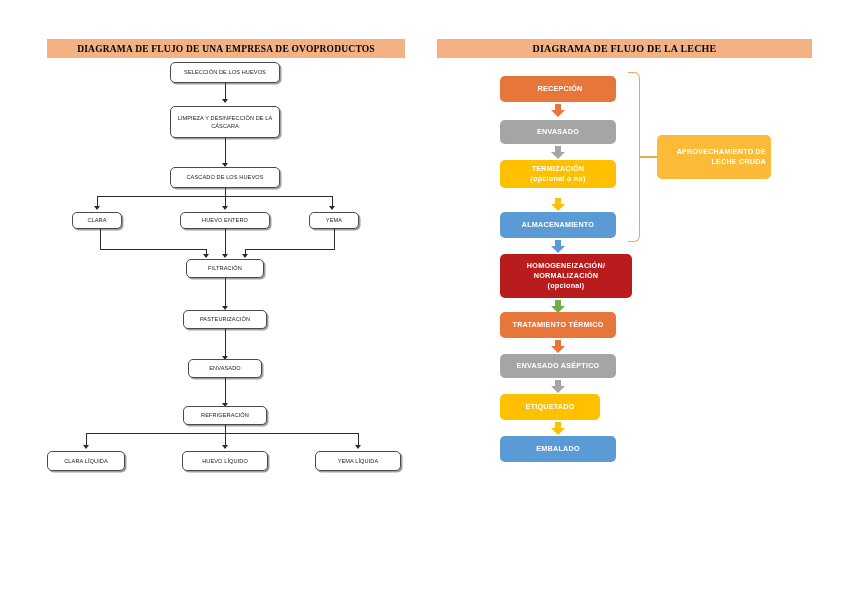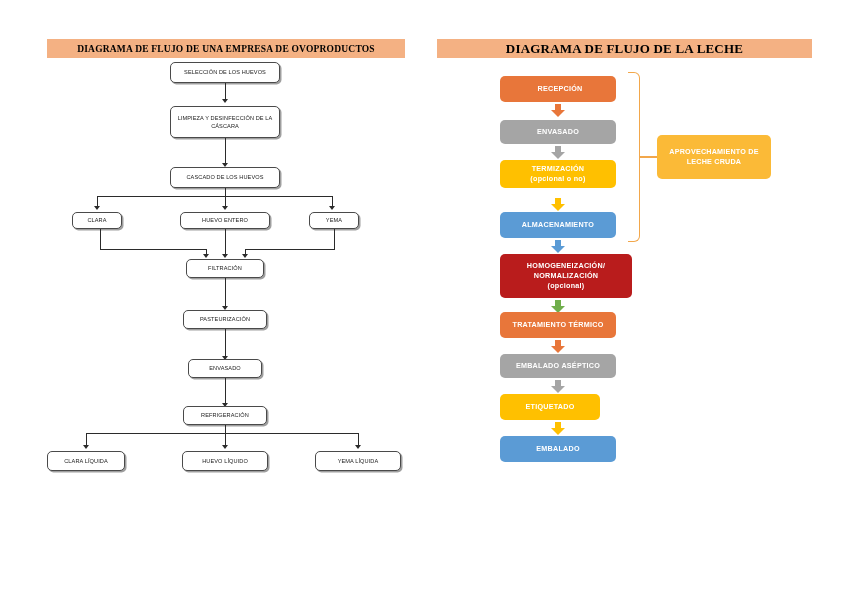--- a/index.html
+++ b/index.html
@@ -29,21 +29,21 @@
     display: flex;
     align-items: center;
     justify-content: center;
     font-family: "Liberation Serif", serif;
     font-weight: bold;
     color: #000000;
     letter-spacing: 0.2px;
     margin-top: 8px;
   }
   #banner-left  { left: 47px;  top: 31px; width: 358px; height: 19px; font-size: 9.5px; }
-  #banner-right { left: 437px; top: 31px; width: 375px; height: 19px; font-size: 13px; }
+  #banner-right { left: 437px; top: 31px; width: 375px; height: 19px; font-size: 10px; }
 
   
   .egg-box {
     position: absolute;
     box-sizing: border-box;
     background: #ffffff;
     border: 1px solid #4a4a4a;
     border-radius: 5px;
     box-shadow: 1.5px 1.5px 0 rgba(80,80,80,0.55);
     display: flex;
@@ -131,21 +131,21 @@
     box-sizing: border-box;
     border-radius: 5px;
     background: #FBBA37;
     color: #ffffff;
     font-weight: bold;
     font-size: 7.2px;
     line-height: 1.4;
     display: flex;
     align-items: center;
     justify-content: center;
-    text-align: center;
+    text-align: right;
     padding: 2px 5px;
     letter-spacing: 0.2px;
   }
 </style>
 </head>
 <body>
 
 <div class="page">
 
   <div class="banner" id="banner-left">DIAGRAMA DE FLUJO DE UNA EMPRESA DE OVOPRODUCTOS</div>
@@ -247,21 +247,21 @@
     <span class="shaft"></span>
       <span class="head"></span>
   </div>
 
   <div class="milk-box" style="left:500px; top:312px; width:116px; height:26px; background:#E8763A;">TRATAMIENTO TÉRMICO</div>
   <div class="milk-arrow" style="left:551px; top:340px; color:#E8763A;">
     <span class="shaft"></span>
       <span class="head"></span>
   </div>
 
-  <div class="milk-box" style="left:500px; top:354px; width:116px; height:24px; background:#A5A5A5;">EMBALADO ASÉPTICO</div>
+  <div class="milk-box" style="left:500px; top:354px; width:116px; height:24px; background:#A5A5A5;">ENVASADO ASÉPTICO</div>
   <div class="milk-arrow" style="left:551px; top:380px; color:#A5A5A5;">
     <span class="shaft"></span>
       <span class="head"></span>
   </div>
 
   <div class="milk-box" style="left:500px; top:394px; width:100px; height:26px; background:#FFC000;">ETIQUETADO</div>
   <div class="milk-arrow" style="left:551px; top:422px; color:#FFC000;">
     <span class="shaft"></span>
       <span class="head"></span>
   </div>

